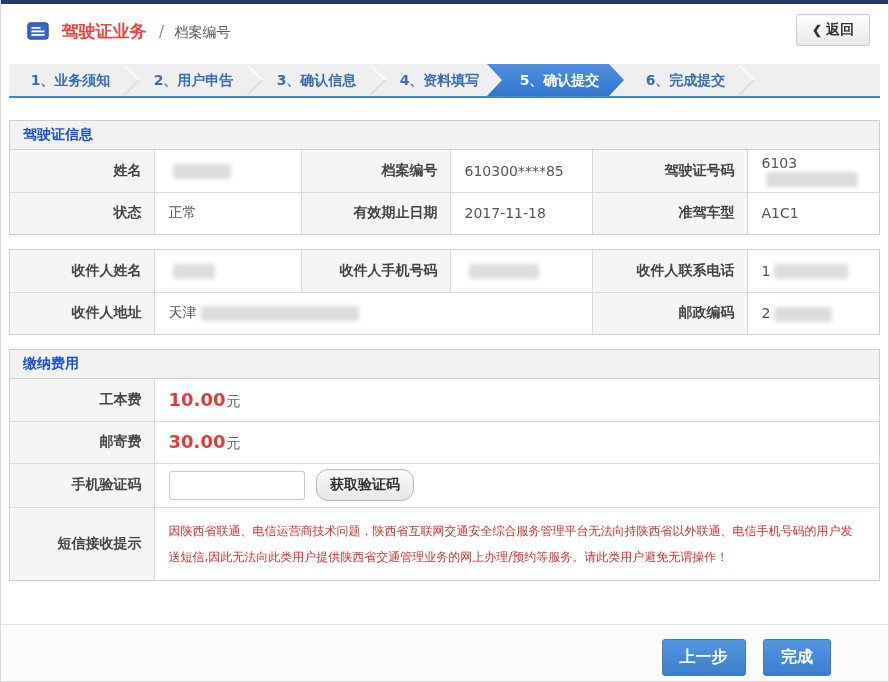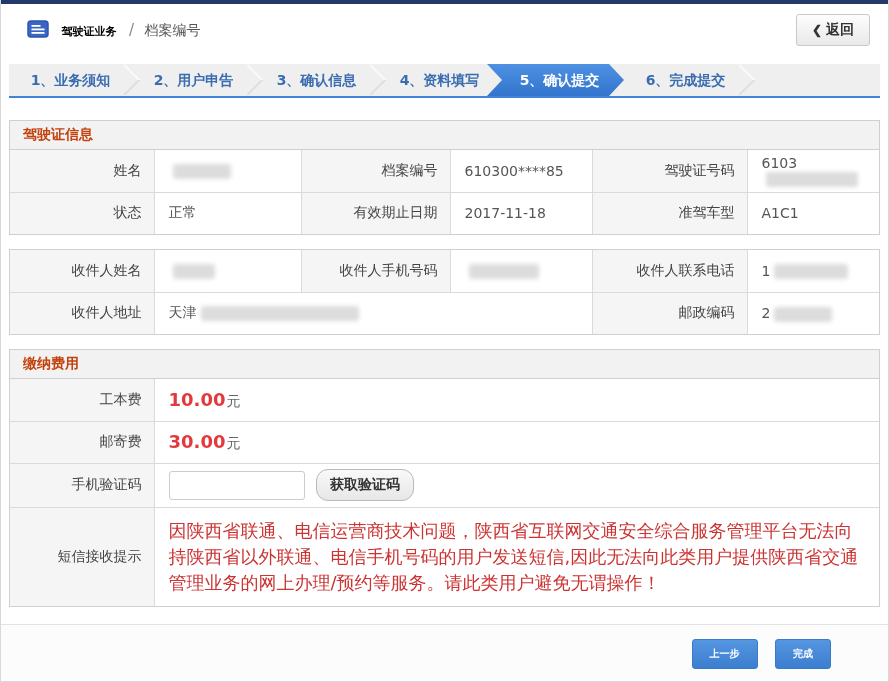--- a/index.html
+++ b/index.html
@@ -7,21 +7,21 @@
   body {
     font-family:"DejaVu Sans","Liberation Sans",sans-serif;
     font-size:14px; color:#555; background:#fff; overflow:hidden;
   }
   .page { width:889px; height:682px; border-left:1px solid #d9d9d9; border-right:1px solid #d9d9d9; border-bottom:1px solid #d9d9d9; background:#fff; position:relative; }
   .topbar { height:4px; background:#24386b; }
 
   
   .header { height:60px; padding:16px 8px 0 8px; position:relative; }
   .hd-icon { display:inline-block; vertical-align:-3px; margin-left:18px; margin-right:8px; }
-  .page-title { font-size:11px; font-weight:bold; color:#000000; }
+  .page-title { font-size:17px; font-weight:bold; color:#ef4444; }
   .title-sep { color:#888; font-size:15px; margin:0 6px 0 8px; }
   .page-subtitle { font-size:14px; color:#555; }
   .back-btn {
     position:absolute; right:18px; top:10px; padding:6px 15px;
     background:linear-gradient(#fdfdfd,#e9e9e9); border:1px solid #c9c9c9;
     border-radius:3px; color:#333; font-size:14px; font-weight:bold; cursor:pointer;
   }
   .back-btn .chev { font-size:12px; margin-right:4px; font-weight:bold; }
 
   
@@ -32,43 +32,43 @@
   .step.active {
     width:137px; margin-left:-14px; z-index:2; color:#fff;
     background:linear-gradient(#4e91e2,#3374cd);
     clip-path:polygon(0 0, calc(100% - 15px) 0, 100% 50%, calc(100% - 15px) 100%, 0 100%, 15px 50%);
     padding-left:8px;
   }
 
   
   .content { padding:22px 8px 0 8px; }
   .section { border:1px solid #cfcfcf; margin-bottom:14px; background:#fff; }
-  .section-hd { background:#f2f2f2; border-bottom:1px solid #cfcfcf; padding:5px 13px; font-weight:bold; color:#c2410c; font-size:14px; }
+  .section-hd { background:#f2f2f2; border-bottom:1px solid #cfcfcf; padding:5px 13px; font-weight:bold; color:#1d4ed8; font-size:14px; }
   table { width:100%; border-collapse:collapse; table-layout:fixed; }
   td { border:1px solid #dadada; height:42px; font-size:14px; }
-  td.lbl { background:#f5f5f5; text-align:right; padding-right:12px; font-weight:normal; color:#444; }
+  td.lbl { background:#f5f5f5; text-align:right; padding-right:12px; font-weight:bold; color:#444; }
   td.val { background:#fff; text-align:left; padding-left:14px; color:#555; }
   tr td:first-child { border-left:none; }
   tr td:last-child { border-right:none; }
   tr:last-child td { border-bottom:none; }
   table tr:first-child td { border-top:none; }
 
   .blur { display:inline-block; height:15px; background:#dcdcdc; border-radius:3px; filter:blur(2px); vertical-align:middle; margin-left:4px; }
 
   .fee-num { color:#e4393c; font-weight:bold; font-size:18px; }
   .fee-unit { color:#666; font-size:14px; margin-left:1px; }
 
   .captcha-input { width:136px; height:29px; border:1px solid #ccc; border-radius:3px; padding:0 8px; font-size:14px; vertical-align:middle; outline:none; }
   .captcha-btn { margin-left:7px; padding:6px 13px; background:linear-gradient(#f9f9f9,#e7e7e7); border:1px solid #b9b9b9; border-radius:12px; color:#333; font-size:14px; font-weight:bold; cursor:pointer; vertical-align:middle; }
 
-  td.notice { padding:10px 16px 10px 14px; line-height:26px; color:#cc3333; font-size:18px; }
+  td.notice { padding:10px 16px 10px 14px; line-height:26px; color:#cc3333; font-size:12px; }
 
   
   .footer { position:absolute; left:0; right:0; bottom:0; height:57px; border-top:1px solid #e2e2e2; background:#fcfcfc; text-align:right; padding:14px 57px 0 0; }
-  .btn-blue { display:inline-block; padding:7px 17px; background:linear-gradient(#5496e0,#3c7ecf); border:1px solid #3a7ac6; border-radius:3px; color:#fff; font-size:10px; font-weight:bold; cursor:pointer; margin-left:13px; }
+  .btn-blue { display:inline-block; padding:7px 17px; background:linear-gradient(#5496e0,#3c7ecf); border:1px solid #3a7ac6; border-radius:3px; color:#fff; font-size:16px; font-weight:bold; cursor:pointer; margin-left:13px; }
 </style>
 </head>
 <body>
 
 <div class="page">
   <div class="topbar"></div>
 
   <div class="header">
     <span class="hd-icon">
       <svg width="22" height="18" viewBox="0 0 22 18">

